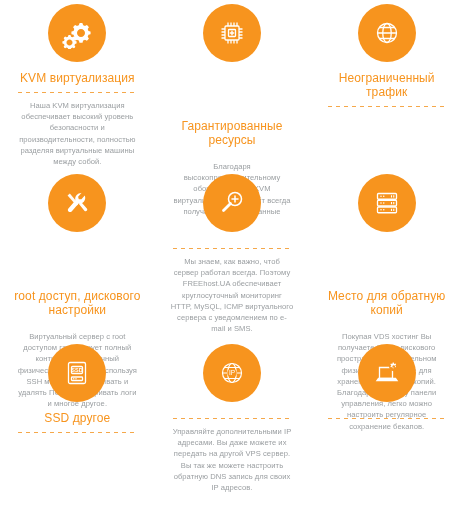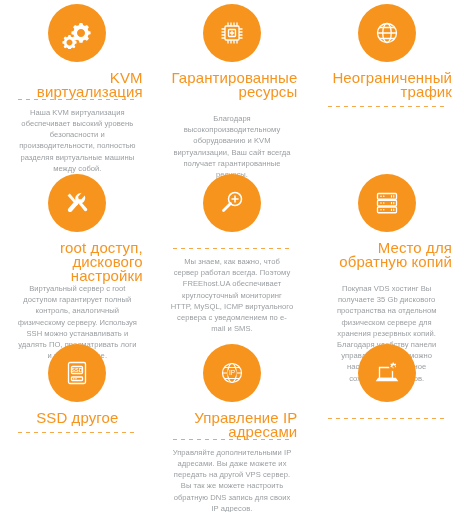--- a/index.html
+++ b/index.html
@@ -45,23 +45,23 @@
   }
 
   .icon-circle svg {
     width: 32px;
     height: 32px;
     display: block;
   }
 
   .feature-title {
     color: #f7941e;
-    font-size: 15px;
+    font-size: 12px;
     line-height: 14px;
-    text-align: right;
+    text-align: center;
     font-weight: 400;
     letter-spacing: 0.1px;
     min-height: 14px;
     padding: 0 2px;
   }
 
   .divider {
     width: 118px;
     height: 1px;
     margin: 7px 0 7px 0;
@@ -73,21 +73,21 @@
   .feature-text {
     font-size: 7.6px;
     line-height: 11.2px;
     text-align: center;
     color: #9a9ea1;
     padding: 0 6px;
     letter-spacing: 0.05px;
   }
 
   
-  .feature-card.two-line .feature-title { min-height: 28px; }
+  .feature-card.two-line .feature-title { min-height: 28px; margin-top: 48px; }
 </style>
 </head>
 <body>
 
 <div class="features-grid">
 
   <div class="feature-card">
     <div class="icon-circle">
       <svg viewBox="0 0 64 64" aria-hidden="true">
         <g fill="#ffffff">
@@ -204,21 +204,20 @@
       <svg viewBox="0 0 64 64" aria-hidden="true">
         <g fill="none" stroke="#ffffff" stroke-width="2.4">
           <circle cx="32" cy="32" r="19"></circle>
           <ellipse cx="32" cy="32" rx="8.5" ry="19"></ellipse>
           <path d="M13 32h38M16.5 21h31M16.5 43h31"></path>
         </g>
         <circle cx="32" cy="32" r="9.5" fill="#f7941e"></circle>
         <text x="32" y="36.5" text-anchor="middle" font-family="Liberation Sans, sans-serif" font-size="13" fill="#ffffff">IP</text>
       </svg>
     </div>
-    <div class="feature-title">Управление IP адресами</div>
     <div class="divider"></div>
     <div class="feature-text">Управляйте дополнительными IP адресами. Вы даже можете их передать на другой VPS сервер. Вы так же можете настроить обратную DNS запись для своих IP адресов.</div>
   </div>
 
   <div class="feature-card">
     <div class="icon-circle">
       <svg viewBox="0 0 64 64" aria-hidden="true">
         <g fill="none" stroke="#ffffff" stroke-width="2.6">
           <path d="M17 21h26v22H17z"></path>
           <path d="M12 47h40l-3-4H15z" fill="#ffffff" stroke="none"></path>

